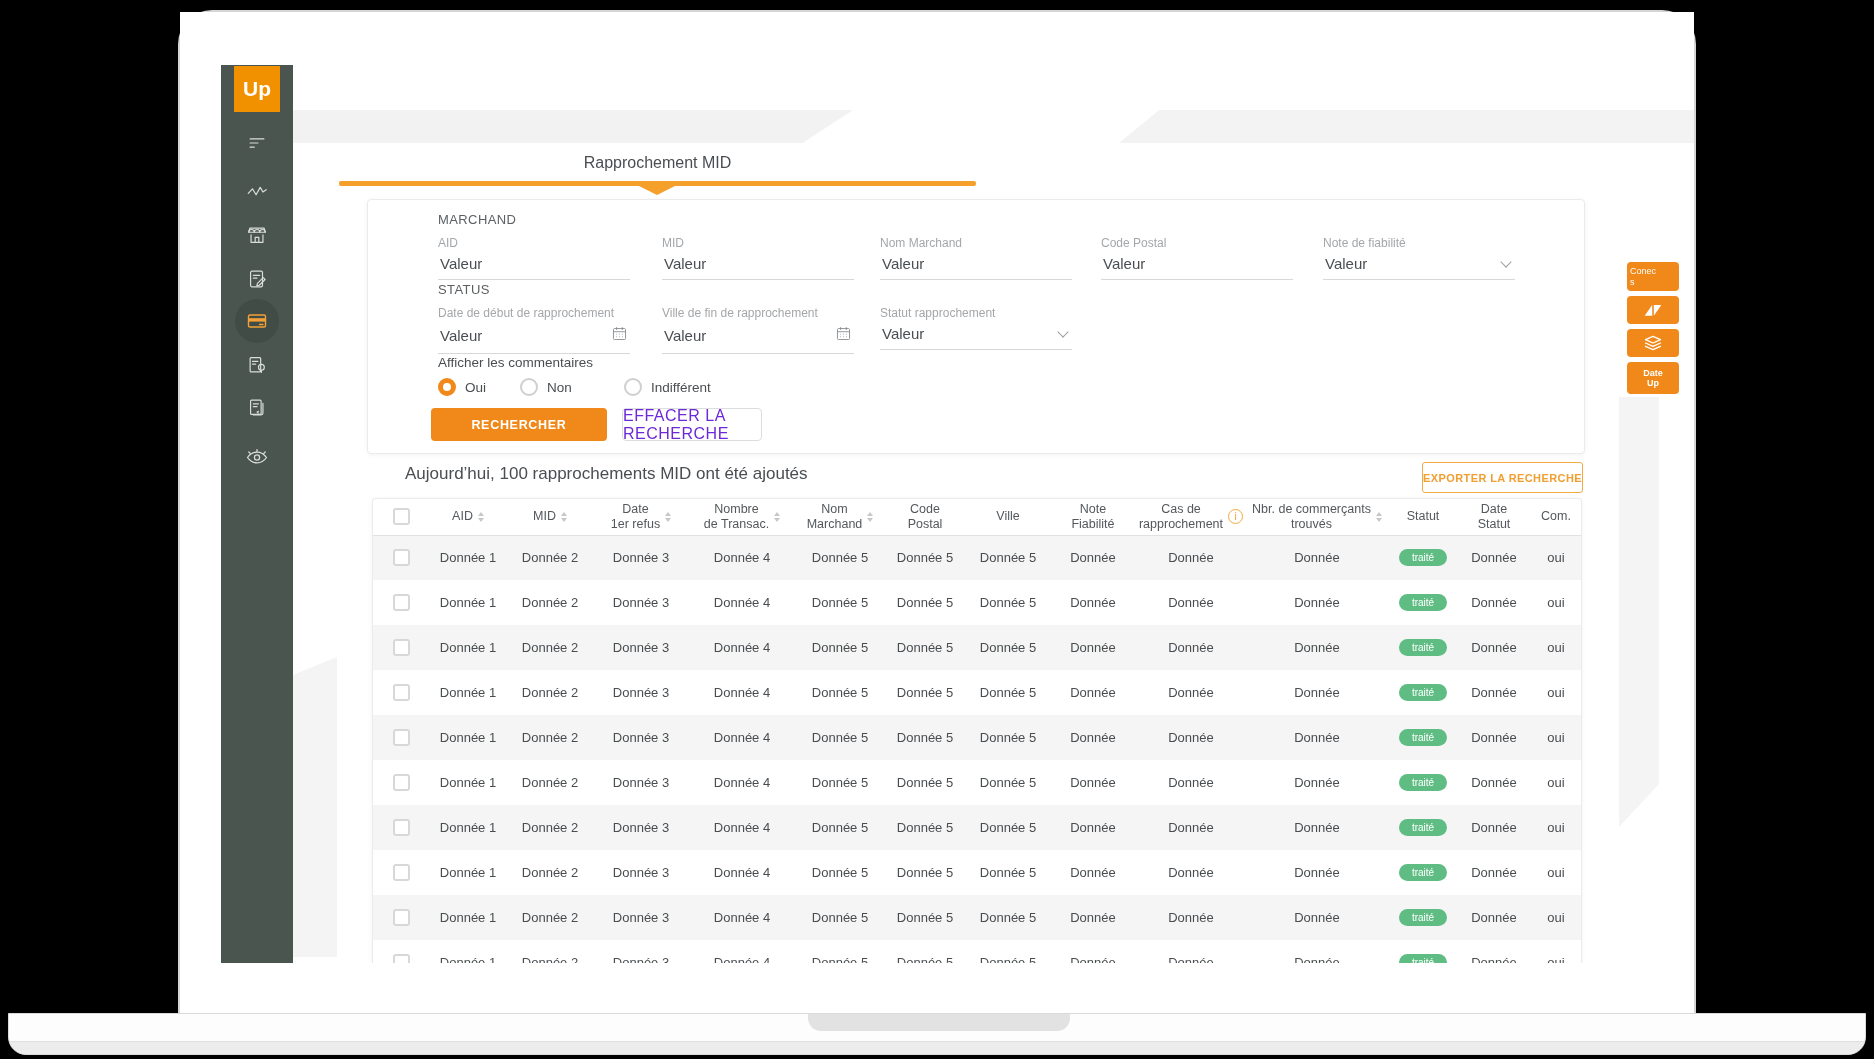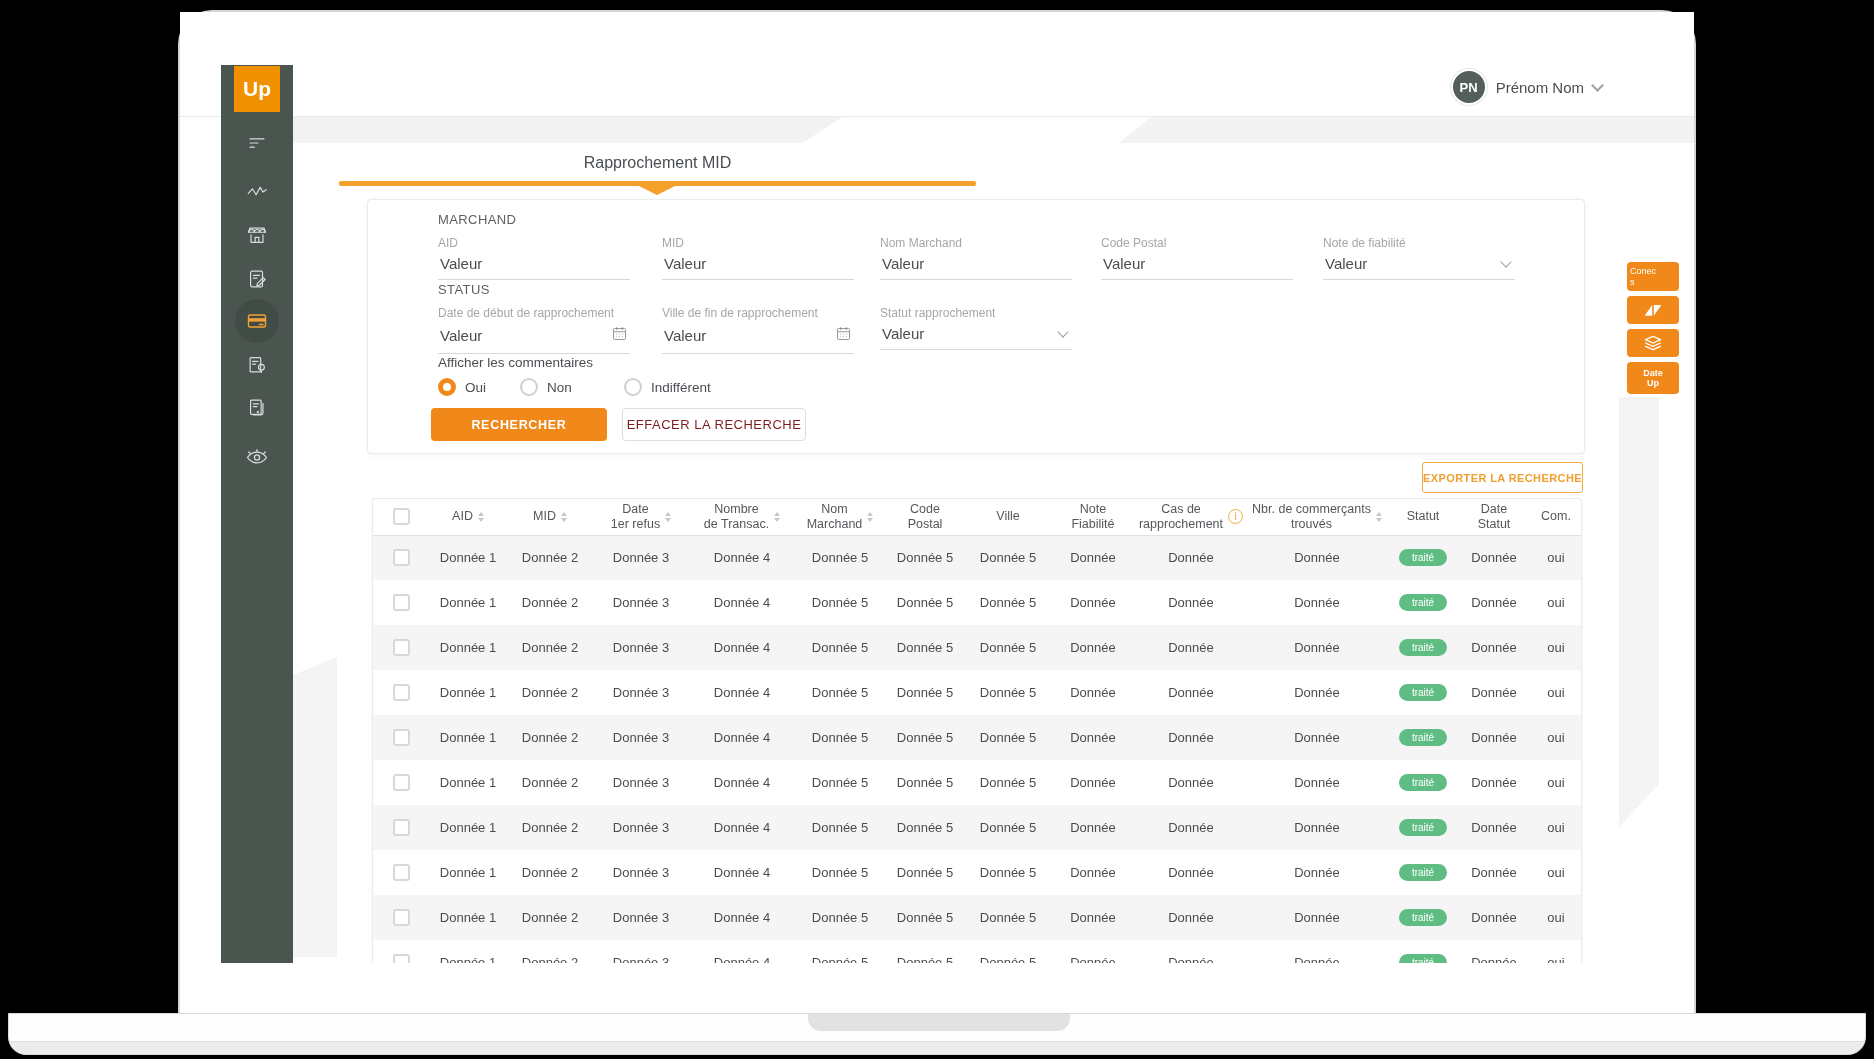--- a/index.html
+++ b/index.html
@@ -76,22 +76,22 @@
   .cal-icon svg { stroke:#83878a; fill:none; stroke-width:1.2; }
   .comments-label { position:absolute; left:70px; top:155px; font-size:13.5px; color:#4a4e52; }
   .radio-item { position:absolute; top:178px; display:flex; align-items:center; gap:9px; cursor:pointer; }
   .radio { width:18px; height:18px; border-radius:50%; border:2px solid #cfcfcf; background:#fff; }
   .radio.selected { border:5.5px solid #F0891A; }
   .radio-text { font-size:13.5px; color:#4a4e52; }
   .btn { position:absolute; top:208px; height:33px; border-radius:4px; display:flex;
          align-items:center; justify-content:center; cursor:pointer; }
   .btn-search { left:63px; width:176px; background:#F0891A; color:#fff;
                 font-size:12.5px; font-weight:700; letter-spacing:.7px; }
-  .btn-clear { left:254px; width:184px; background:#fff; border:1px solid #dddddd;
-               color:#7f1d1d; font-size:13px; letter-spacing:.5px; }
+  .btn-clear { left:254px; width:140px; background:#fff; border:1px solid #dddddd;
+               color:#6d28d9; font-size:16px; letter-spacing:.5px; }
 
   
   .summary { position:absolute; left:225px; top:452px; font-size:17px; font-weight:500;
              color:#4a4e52; z-index:2; }
   .btn-export { position:absolute; left:1242px; top:450px; width:161px; height:31px;
                 background:#fff; border:1px solid #F3AA40; border-radius:3px; color:#F19F30;
                 font-size:11px; font-weight:700; letter-spacing:.4px; display:flex;
                 align-items:center; justify-content:center; cursor:pointer; z-index:2; }
 
   
@@ -127,27 +127,20 @@
 <body>
 
 <div class="screen">
   <div class="viewport">
 
     <div class="deco deco-a"></div>
     <div class="deco deco-b"></div>
     <div class="deco deco-c"></div>
     <div class="deco deco-d"></div>
 
-    <header class="topbar">
-      <div class="user-menu">
-        <div class="avatar">PN</div>
-        <span class="user-name">Prénom Nom</span>
-        <span class="chev-down"></span>
-      </div>
-    </header>
 
     <aside class="sidebar">
       <div class="logo">Up</div>
 
       <div class="side-item" style="top:56px">
         <svg width="22" height="22" viewBox="0 0 24 24">
           <path d="M4.5 7.5h15M4.5 12h8.5M4.5 16.5h4.5"></path>
           </svg>
       </div>
       <div class="side-item" style="top:105px">
@@ -284,20 +277,21 @@
       </label>
       <label class="radio-item" style="left:256px">
         <span class="radio"></span>
         <span class="radio-text">Indifférent</span>
       </label>
 
       <div class="btn btn-search">RECHERCHER</div>
       <div class="btn btn-clear">EFFACER LA RECHERCHE</div>
     </section>
 
+    <div class="summary">Aujourd’hui, 100 rapprochements MID ont été ajoutés</div>
     <div class="btn-export">EXPORTER LA RECHERCHE</div>
 
     <section class="card table-card">
       <table>
         <colgroup>
             <col style="width: 56px;">
             <col style="width: 78px;">
             <col style="width: 86px;">
             <col style="width: 96px;">
             <col style="width: 106px;">

